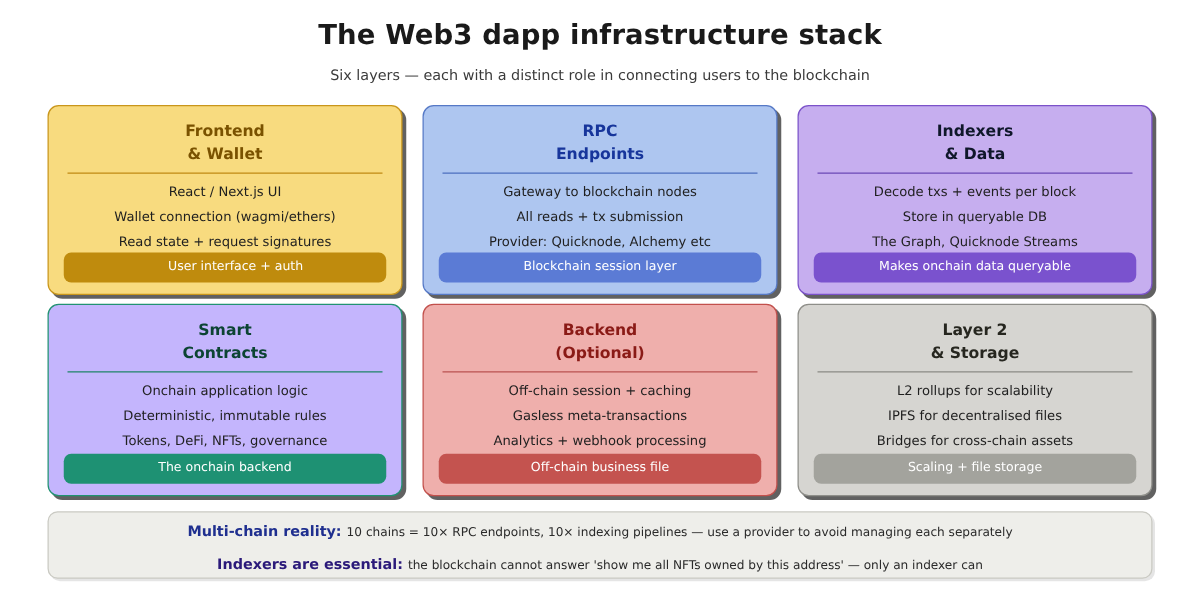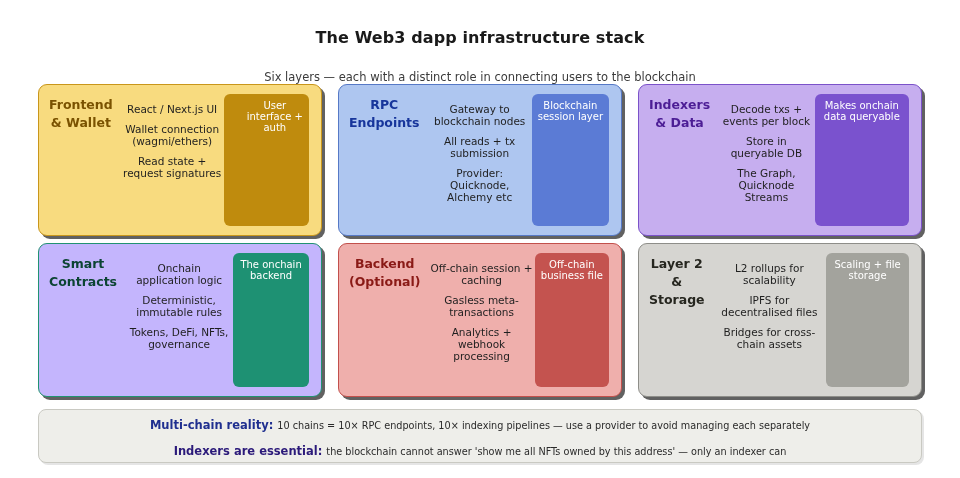--- a/index.html
+++ b/index.html
@@ -22,25 +22,25 @@
     position: relative;
     box-sizing: border-box;
   }
 
   
   .header {
     text-align: center;
     padding-top: 16px;
   }
   .title {
-    font-size: 16px;
+    font-size: 22px;
     font-weight: bold;
     color: #1a1a1a;
     letter-spacing: 0.1px;
-    margin: 12px;
+    margin: 0;
     line-height: 1.2;
   }
   .subtitle {
     font-size: 11.5px;
     color: #3b3b3b;
     margin: 0;
     padding-top: 11px;
     font-weight: normal;
   }
 
@@ -58,21 +58,21 @@
   }
 
   .card {
     position: relative;
     border-radius: 9px;
     border: 1.3px solid rgba(0,0,0,0.30);
     box-sizing: border-box;
     box-shadow: 3px 3px 0 rgba(0,0,0,0.62);
     padding: 9px 10px 8px 10px;
     display: flex;
-    flex-direction: row;
+    flex-direction: column;
   }
 
   .card-title {
     text-align: center;
     font-size: 12.5px;
     font-weight: bold;
     line-height: 1.45;
     padding-top: 2px;
     white-space: pre-line;
   }
@@ -169,21 +169,21 @@
 Endpoints</div>
         <div class="divider" style="border-top-color: rgb(76, 111, 190);"></div>
         <div class="bullets">
           <div class="bullet">Gateway to blockchain nodes</div>
           <div class="bullet">All reads + tx submission</div>
           <div class="bullet">Provider: Quicknode, Alchemy etc</div>
         </div>
         <div class="tagbar" style="background: rgb(91, 123, 213); color: rgb(255, 255, 255);">Blockchain session layer</div>
       </div>
       <div class="card" style="background: rgb(198, 174, 239); border-color: rgb(123, 82, 201);">
-        <div class="card-title" style="color: #4c1d95;">Indexers
+        <div class="card-title" style="color: #0f172a;">Indexers
 &amp; Data</div>
         <div class="divider" style="border-top-color: rgb(107, 72, 182);"></div>
         <div class="bullets">
           <div class="bullet">Decode txs + events per block</div>
           <div class="bullet">Store in queryable DB</div>
           <div class="bullet">The Graph, Quicknode Streams</div>
         </div>
         <div class="tagbar" style="background: rgb(122, 82, 206); color: rgb(255, 255, 255);">Makes onchain data queryable</div>
       </div>
       <div class="card" style="background: #c4b5fd; border-color: rgb(33, 146, 114);">

